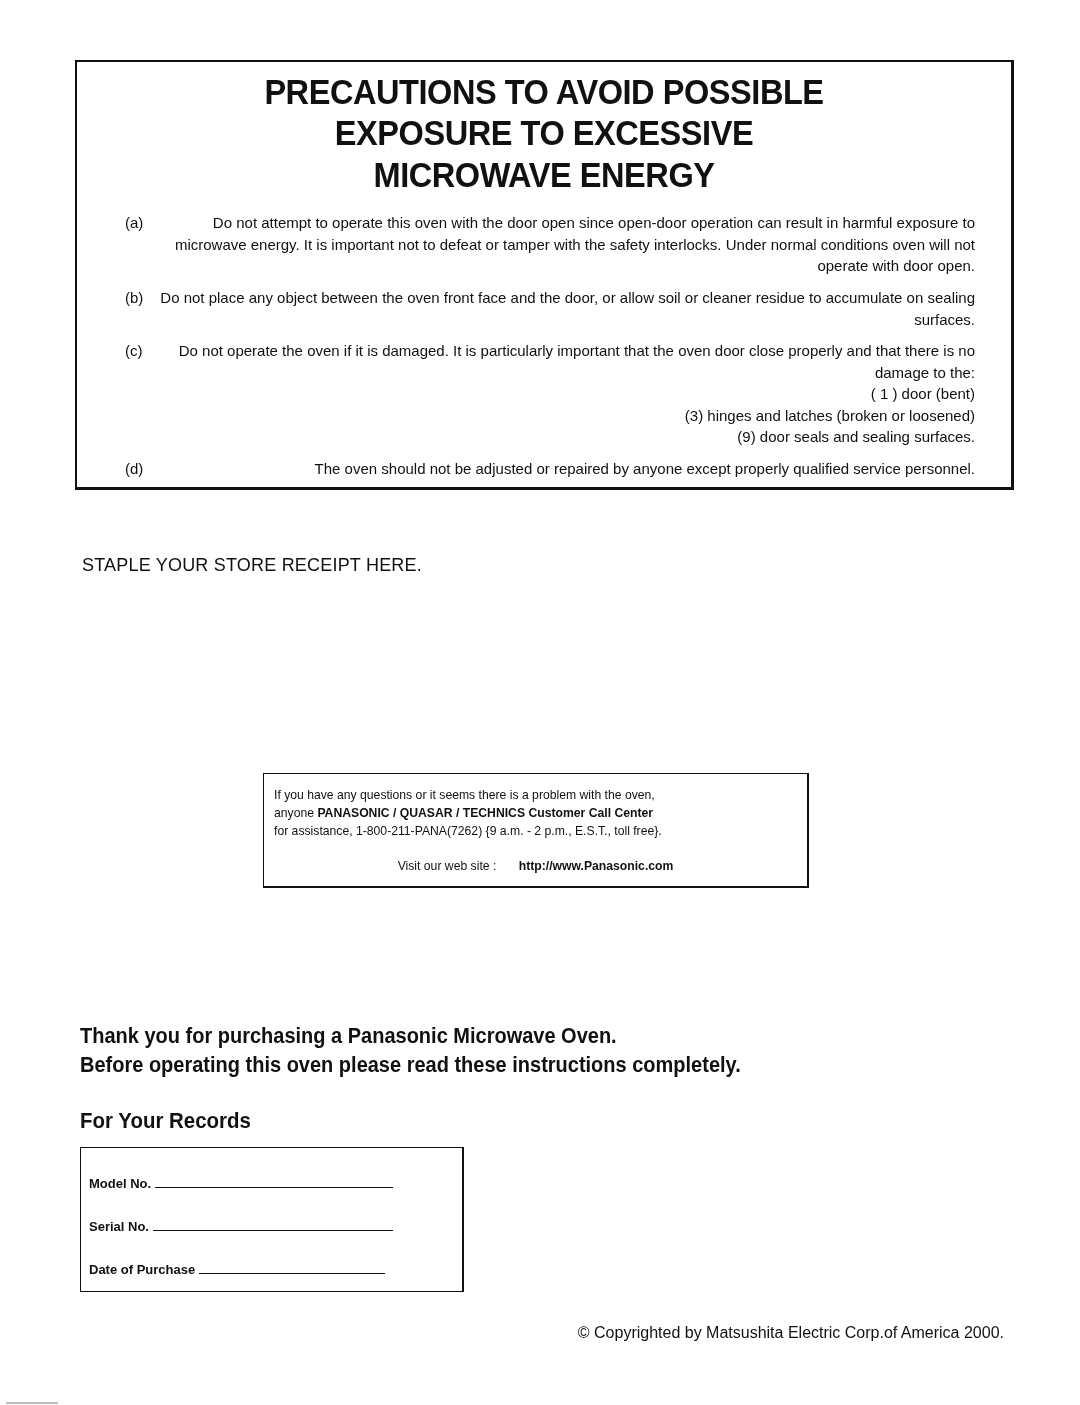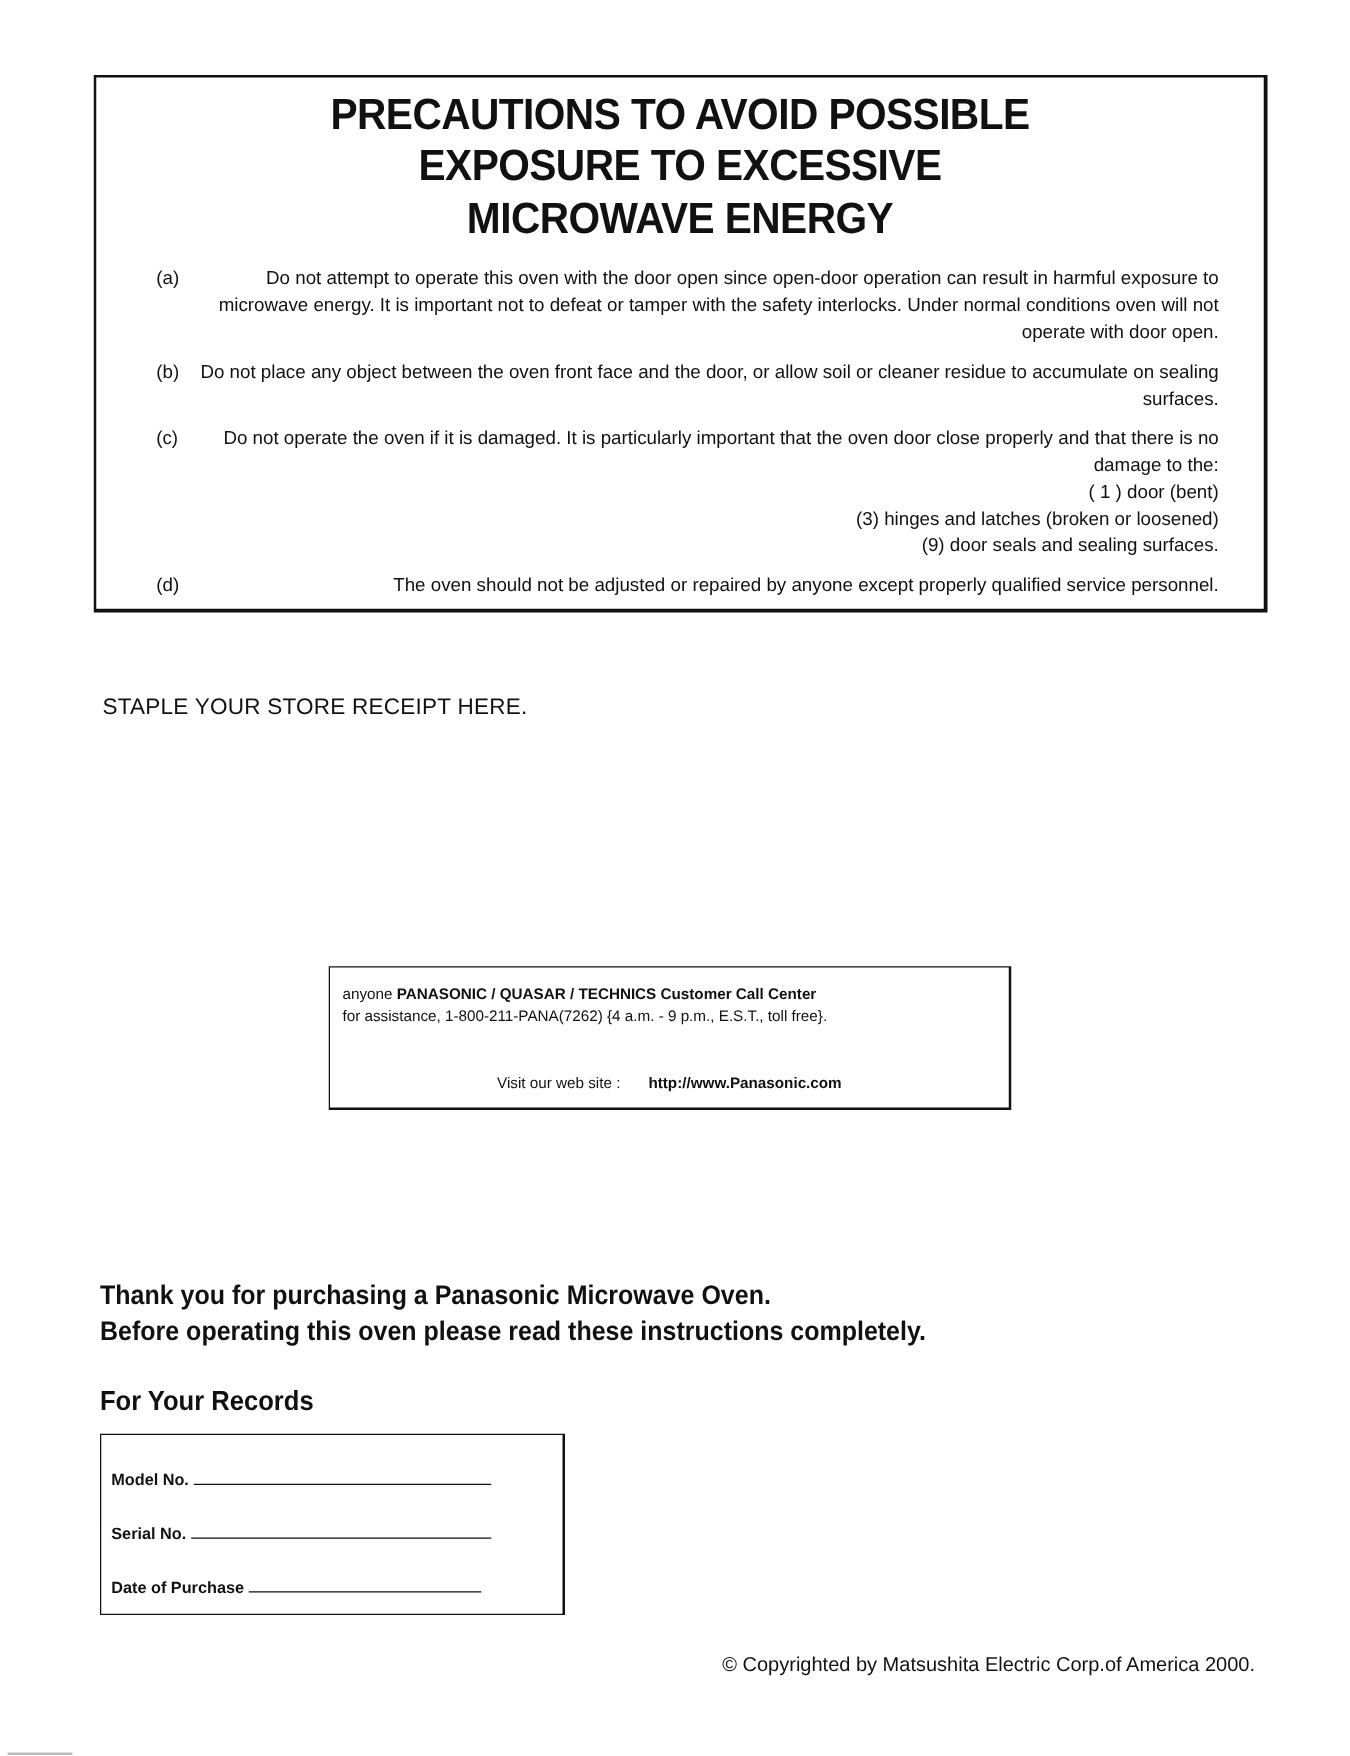--- a/index.html
+++ b/index.html
@@ -53,21 +53,21 @@
     transform-origin: left top; transform: scaleX(0.93); white-space: nowrap;
   }
   .records-title {
     left: 80px; top: 1108px; font-weight: bold; font-size: 22px;
     transform-origin: left top; transform: scaleX(0.93);
   }
 
   
   .records-box {
     left: 80px; top: 1147px; width: 369px; height: 143px;
-    border: 1.5px solid #111; border-right-width: 2px;
+    border: 1.5px solid #111; border-right-width: 2px; padding-left: 12px;
   }
   .field {
     position: absolute; left: 8px; font-size: 13px; font-weight: bold;
     display: flex; align-items: flex-end; white-space: nowrap;
   }
   .field .line {
     display: inline-block; border-bottom: 1.5px solid #111; height: 1px;
     margin-left: 4px; margin-bottom: 3px;
   }
 
@@ -109,22 +109,23 @@
   <div class="item" style="top:396px;">
     <span class="lbl">(d)</span>
     <span class="txt">The oven should not be adjusted or repaired by anyone except properly qualified service personnel.</span>
   </div>
 </div>
 
 <div class="abs staple">STAPLE YOUR STORE RECEIPT HERE.</div>
 
 <div class="abs contact-box">
   <div class="contact-text">
+    <div>If you have any questions or it seems there is a problem with the oven,</div>
     <div><span>anyone </span><b>PANASONIC / QUASAR / TECHNICS Customer Call Center</b></div>
-    <div>for assistance, 1-800-211-PANA(7262) {4 a.m. - 9 p.m., E.S.T., toll free}.</div>
+    <div>for assistance, 1-800-211-PANA(7262) {9 a.m. - 2 p.m., E.S.T., toll free}.</div>
   </div>
   <div class="contact-web">
     <span>Visit our web site :</span>
     <span class="url">http://www.Panasonic.com</span>
   </div>
 </div>
 
 <div class="abs thanks">
   <div>Thank you for purchasing a Panasonic Microwave Oven.</div>
   <div>Before operating this oven please read these instructions completely.</div>

